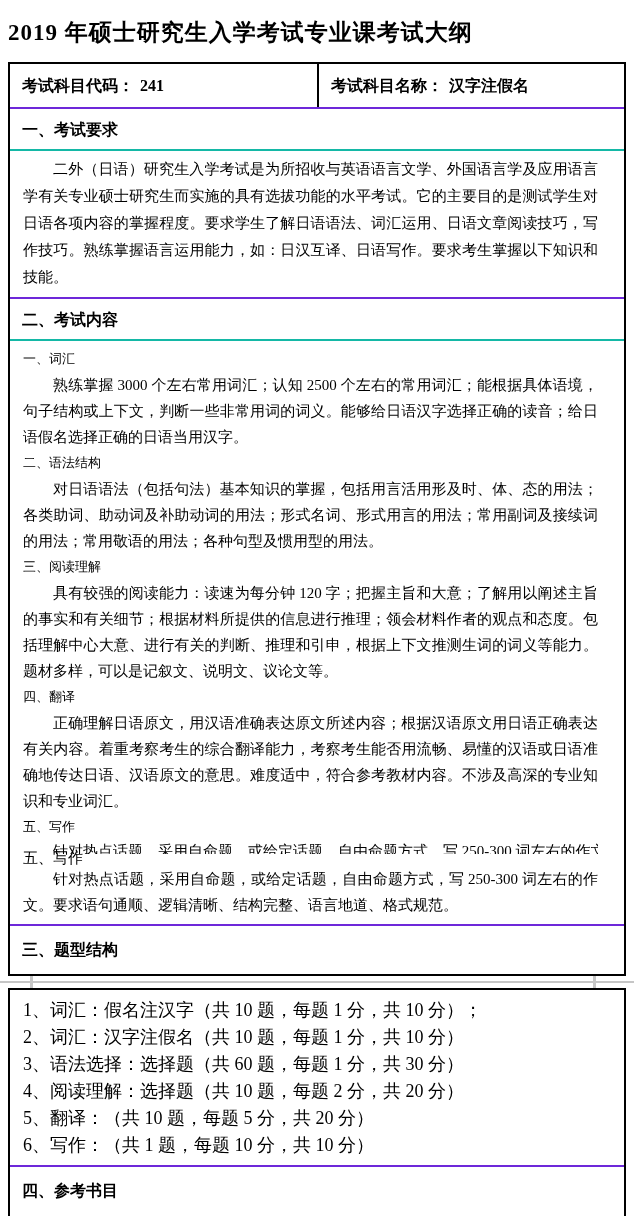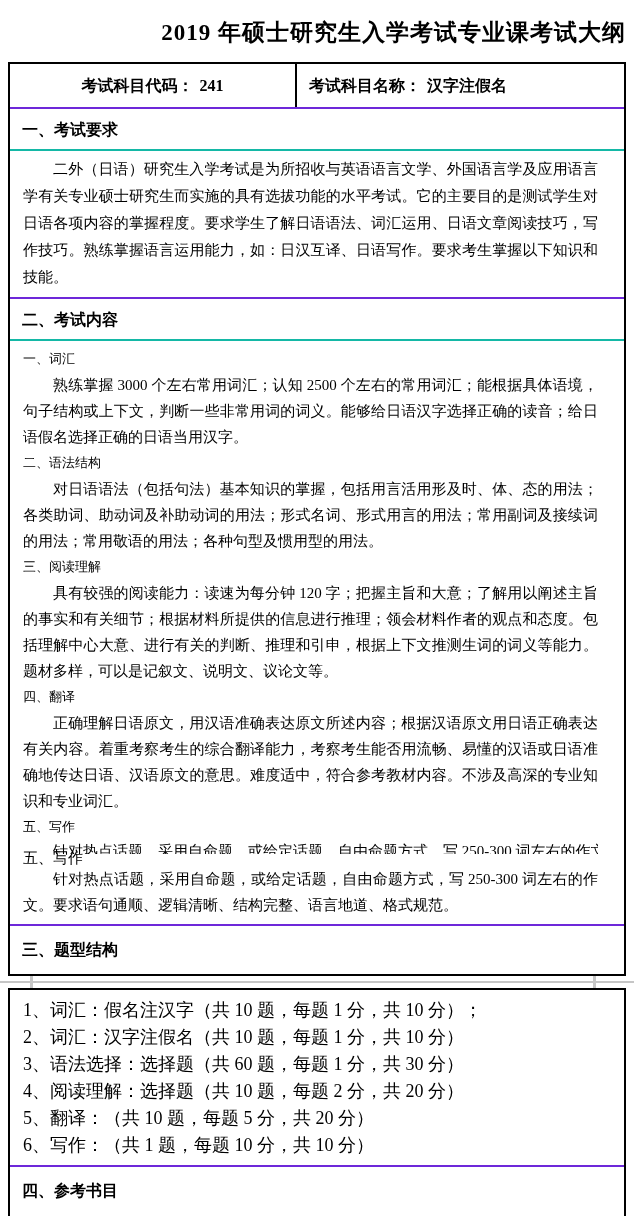--- a/index.html
+++ b/index.html
@@ -6,42 +6,42 @@
   html, body {
     width: 634px;
     background: #ffffff;
     color: #000000;
     font-family: "Liberation Serif", "DejaVu Serif", serif;
   }
   body { height: 1216px; overflow: hidden; }
   .page { width: 634px; padding: 16px 8px 0 8px; }
 
   .doc-title {
-    text-align: right;
+    text-align: left;
     font-size: 23px;
     font-weight: bold;
     letter-spacing: 1px;
     margin: 2px 0 14px 0;
     line-height: 30px;
   }
 
   .doc-table {
     border: 2px solid #000;
     width: 618px;
     background: #fff;
   }
 
   .info-row { display: flex; }
   .info-cell {
     padding: 11px 12px 10px 12px;
     font-weight: bold;
     font-size: 16px;
     line-height: 22px;
   }
-  .info-cell.code { width: 287px; border-right: 2px solid #000; text-align: center; }
+  .info-cell.code { width: 309px; border-right: 2px solid #000; }
   .info-cell.name { flex: 1; }
   .info-value { margin-left: 6px; font-family: "Liberation Serif", serif; }
 
   .sec-row {
     border-top: 2px solid #6d28d9;
     padding: 10px 12px 9px 12px;
     font-weight: bold;
     font-size: 16px;
     line-height: 21px;
   }

